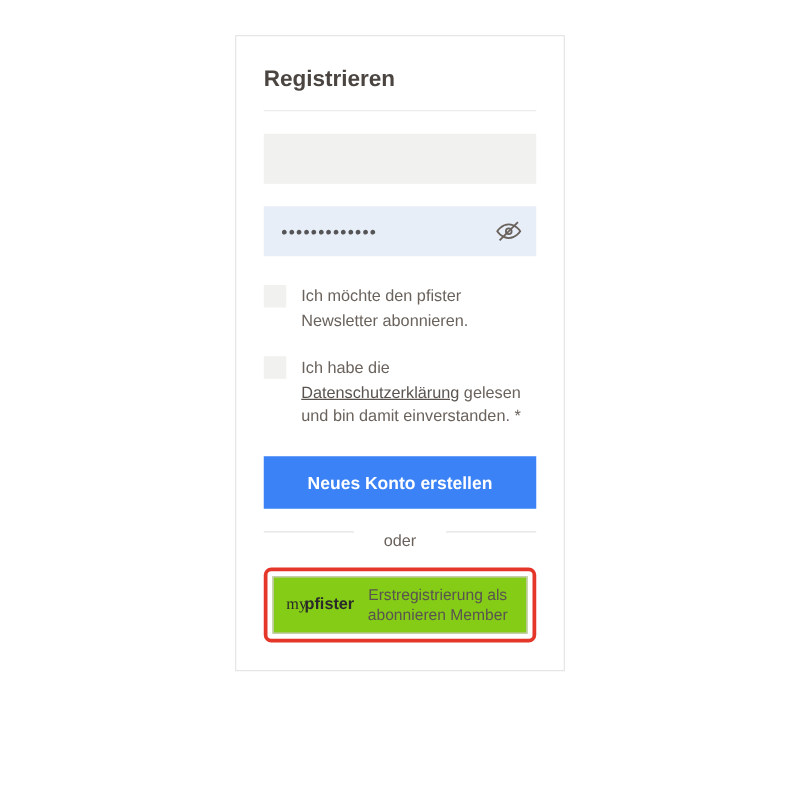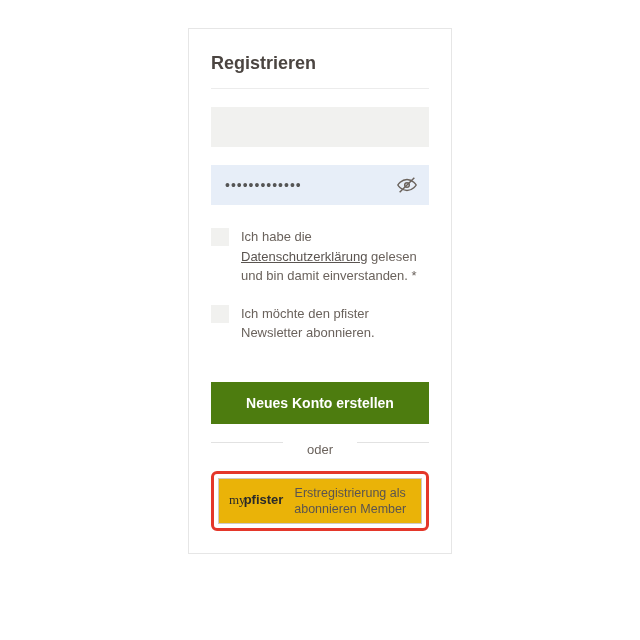--- a/index.html
+++ b/index.html
@@ -85,27 +85,27 @@
     height: 18px;
     background: #f1f1ef;
     margin-top: 1px;
     cursor: pointer;
   }
   .check-text { flex: 1; }
   .link { text-decoration: underline; color: #5a5450; }
   .btn-primary {
     width: 100%;
     height: 42px;
-    background: #4d7c0f;
+    background: #3b82f6;
     color: #ffffff;
     border: none;
     font-size: 14px;
     font-weight: 600;
     cursor: pointer;
-    margin-top: 21px;
+    margin-top: 4px;
   }
   .divider {
     display: flex;
     align-items: flex-start;
     margin: 18px 0 14px 0;
     gap: 24px;
   }
   .divider-line {
     flex: 1;
     border-top: 1px solid #e2e2e2;
@@ -115,21 +115,21 @@
     color: #6a625c;
   }
   .highlight-box {
     border: 3px solid #e4372a;
     border-radius: 6px;
     padding: 4px;
   }
   .btn-secondary {
     width: 100%;
     min-height: 44px;
-    background: #eab308;
+    background: #84cc16;
     border: 1px solid #cfcac5;
     font-size: 12.5px;
     color: #5a5450;
     cursor: pointer;
     display: flex;
     align-items: center;
     justify-content: center;
     gap: 6px;
     padding: 6px 10px;
     line-height: 1.3;
@@ -165,28 +165,28 @@
       <svg width="22" height="22" viewBox="0 0 24 24" fill="none" stroke="#6a625c" stroke-width="1.6">
         <path d="M2 12s3.5-6 10-6 10 6 10 6-3.5 6-10 6S2 12 2 12z"></path>
         <circle cx="12" cy="12" r="2.5"></circle>
         <line x1="4" y1="20" x2="20" y2="4"></line>
       </svg>
     </div>
   </div>
 
   <div class="check-row">
     <div class="checkbox"></div>
+    <div class="check-text">Ich möchte den pfister Newsletter abonnieren.</div>
+  </div>
+
+  <div class="check-row">
+    <div class="checkbox"></div>
     <div class="check-text">
       <span>Ich habe die </span><a href="#" class="link">Datenschutzerklärung</a><span> gelesen und bin damit einverstanden. *</span>
     </div>
-  </div>
-
-  <div class="check-row">
-    <div class="checkbox"></div>
-    <div class="check-text">Ich möchte den pfister Newsletter abonnieren.</div>
   </div>
 
   <button class="btn-primary">Neues Konto erstellen</button>
 
   <div class="divider">
     <div class="divider-line"></div>
     <span class="divider-text">oder</span>
     <div class="divider-line"></div>
   </div>
 

